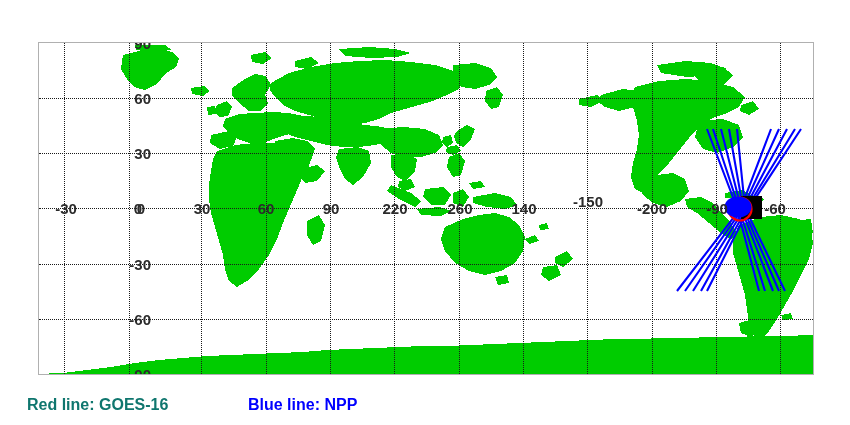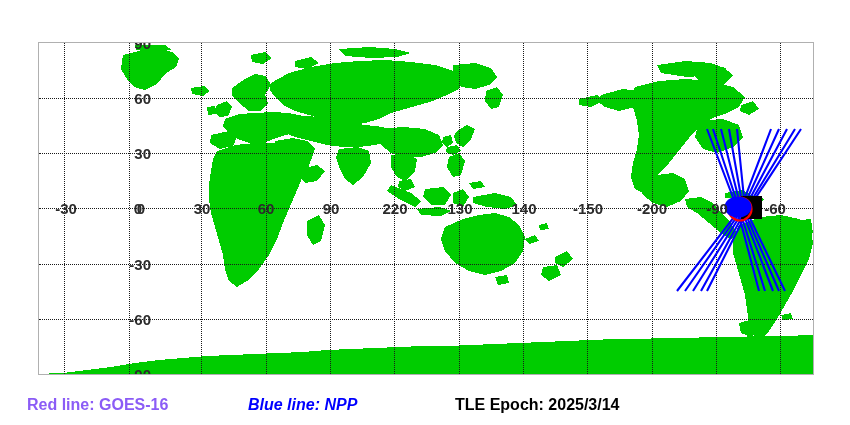--- a/index.html
+++ b/index.html
@@ -109,21 +109,21 @@
   }
   .legend-item {
     position: absolute;
     font-family: "Liberation Sans", sans-serif;
     font-size: 16px;
     font-weight: bold;
     white-space: nowrap;
     line-height: 1;
   }
   #legend-goes { left: 27px;  top: 5px; }
-  #legend-npp  { left: 248px; top: 5px; font-style: italic; }
+  #legend-npp  { left: 248px; top: 5px; }
   #legend-tle  { left: 455px; top: 5px; }
 </style>
 </head>
 <body>
 
 <div id="map-figure">
 
   <div class="plot-frame">
     <div class="plot-inner">
 
@@ -251,40 +251,39 @@
         <ellipse cx="699" cy="164" rx="13.5" ry="10.5" fill="#0000ff"></ellipse>
       </svg>
 
       <div>
         <span class="lon-label" style="left:27px;  top:165px">-30</span>
         <span class="lon-label" style="left:99px;  top:165px">0</span>
         <span class="lon-label" style="left:163px; top:165px">30</span>
         <span class="lon-label" style="left:227px; top:165px">60</span>
         <span class="lon-label" style="left:292px; top:165px">90</span>
         <span class="lon-label" style="left:356px; top:165px">220</span>
-        <span class="lon-label" style="left:421px; top:165px">130</span>
+        <span class="lon-label" style="left:421px; top:165px">260</span>
         <span class="lon-label" style="left:485px; top:165px">140</span>
-        <span class="lon-label" style="left:549px; top:165px">-150</span>
+        <span class="lon-label" style="left:549px; top:158px">-150</span>
         <span class="lon-label" style="left:613px; top:165px">-200</span>
         <span class="lon-label" style="left:678px; top:165px">-90</span>
         <span class="lon-label" style="left:736px; top:165px">-60</span>
       </div>
 
       <div>
         <span class="lat-label" style="left:112px; top:0px">90</span>
         <span class="lat-label" style="left:112px; top:55px">60</span>
         <span class="lat-label" style="left:112px; top:110px">30</span>
         <span class="lat-label" style="left:106px; top:165px">0</span>
         <span class="lat-label" style="left:112px; top:221px">-30</span>
         <span class="lat-label" style="left:112px; top:276px">-60</span>
         <span class="lat-label" style="left:112px; top:331px">-90</span>
       </div>
 
     </div>
   </div>
 
   <div class="legend-row">
-    <span class="legend-item" id="legend-goes" style="color:#8b5cf6">Red line: GOES-16</span>
+    <span class="legend-item" id="legend-goes" style="color:#0f766e">Red line: GOES-16</span>
     <span class="legend-item" id="legend-npp" style="color:#0000ff">Blue line: NPP</span>
-    <span class="legend-item" id="legend-tle" style="color:#000000">TLE Epoch: 2025/3/14</span>
   </div>
 
 </div>
 
 </body></html>

